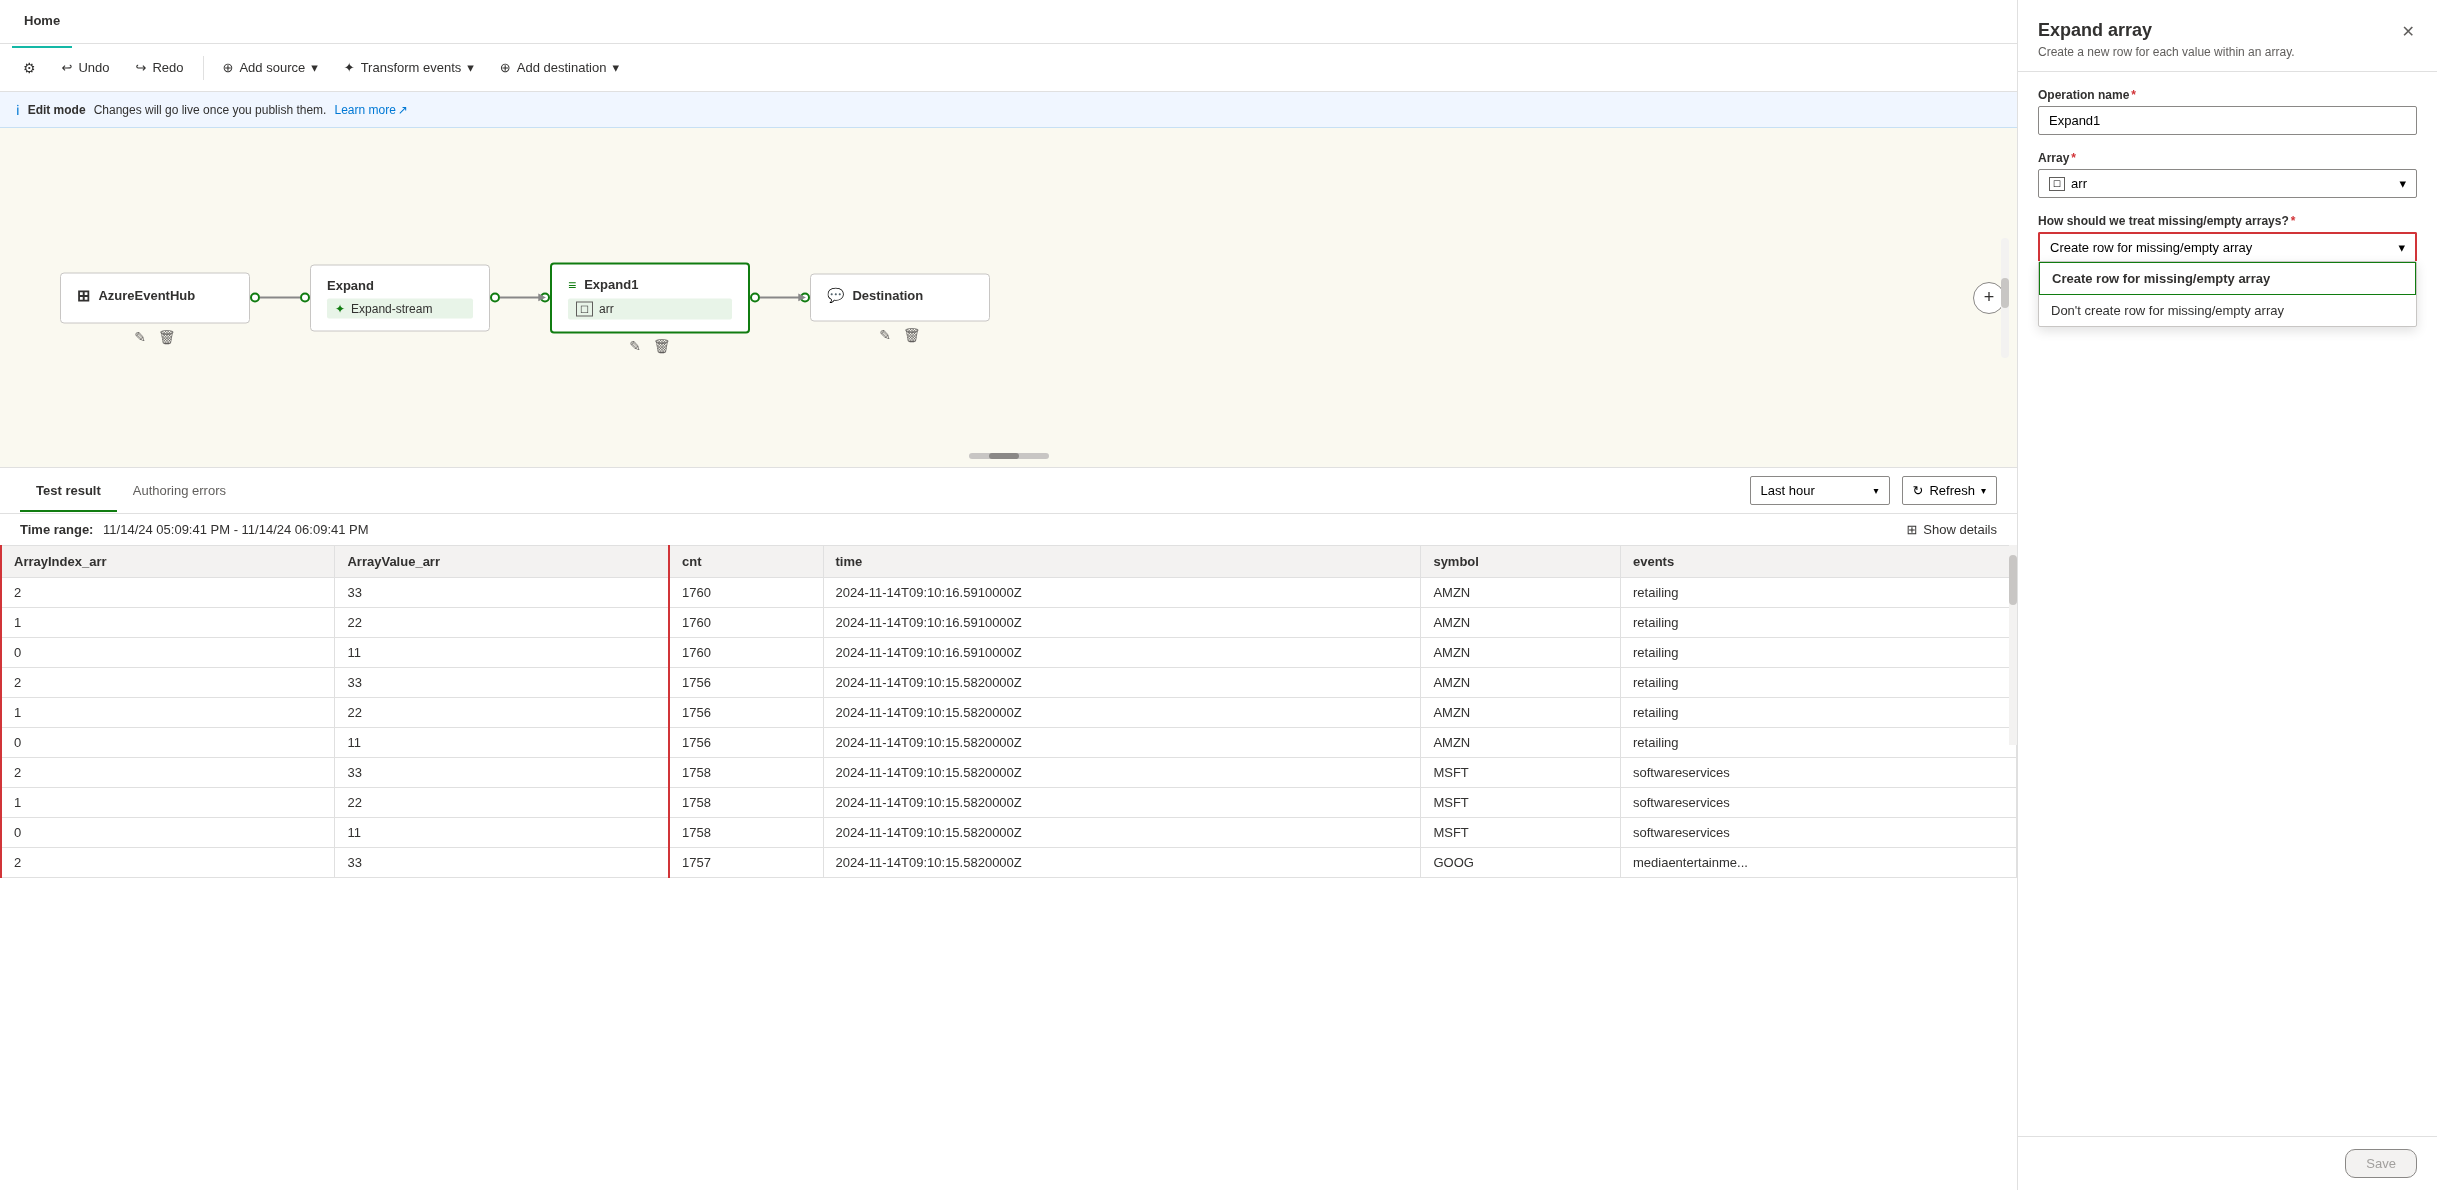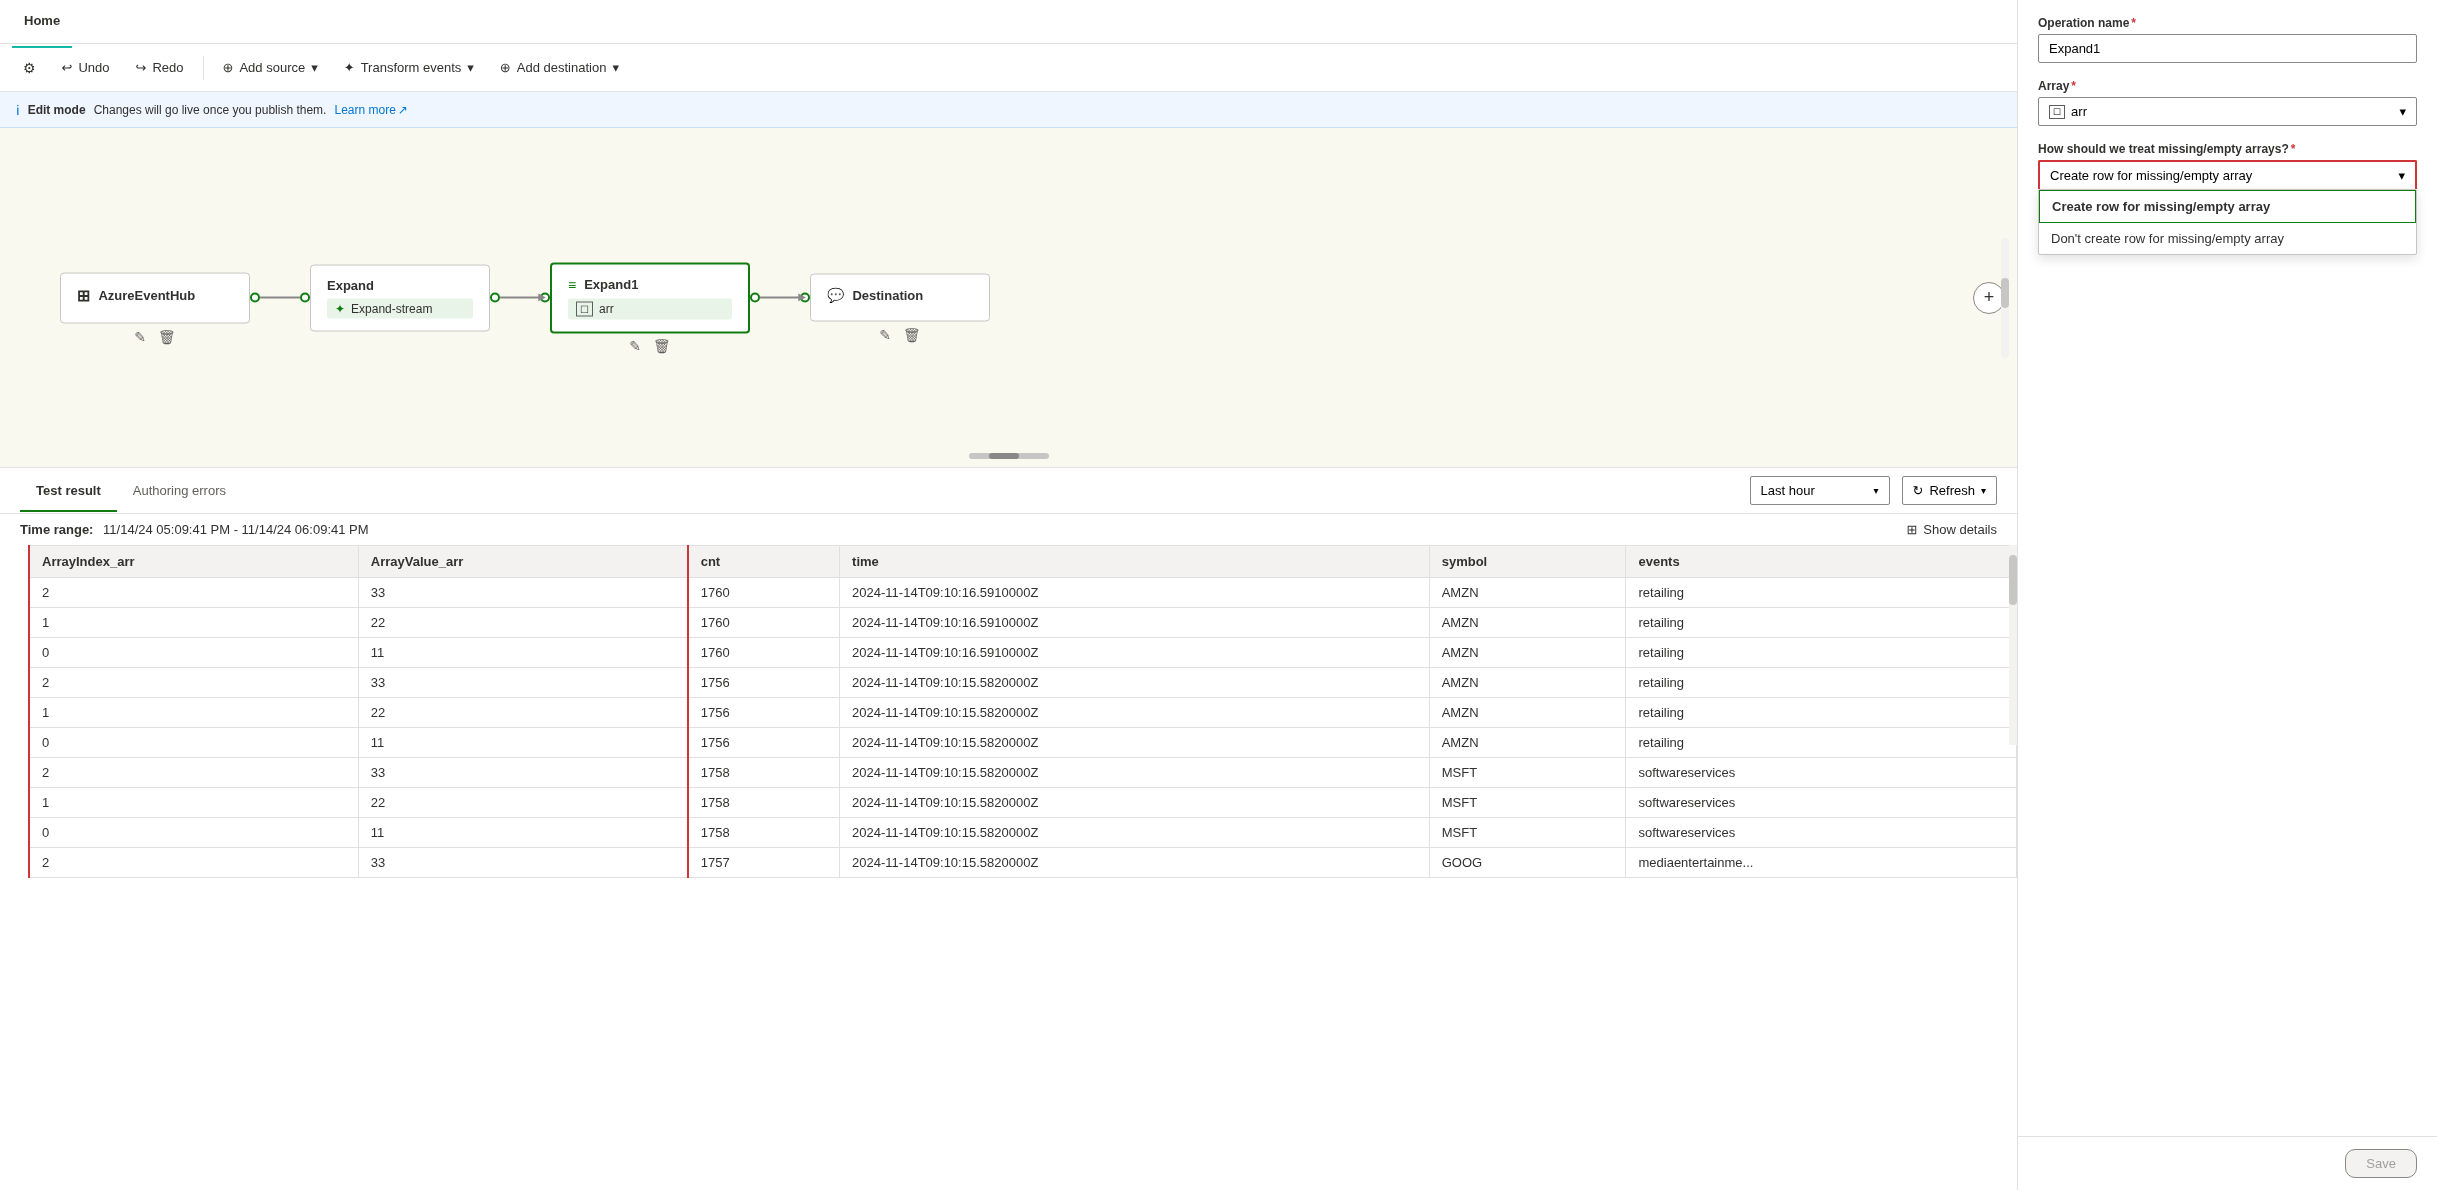--- a/index.html
+++ b/index.html
@@ -286,21 +286,20 @@
       background: none;
       border: none;
     }
     .chevron-down { font-size: 10px; }
 
     
     .data-table-container {
       flex: 1;
       overflow: auto;
       padding: 0 0 0 0;
-      margin-left: 28px;
     }
     .data-table {
       width: 100%;
       border-collapse: collapse;
       font-size: 13px;
     }
     .data-table th {
       background: #f3f2f1;
       border: 1px solid #e0e0e0;
       padding: 8px 12px;
@@ -693,20 +692,27 @@
       </table>
 
       <div style="position:absolute;right:0;top:0;width:8px;height:200px;background:#f3f2f1;">
         <div style="width:8px;height:50px;background:#c8c6c4;border-radius:4px;margin-top:10px;"></div>
       </div>
     </div>
   </div>
 </div>
 
 <div class="right-panel">
+  <div class="right-panel-header">
+    <div>
+      <div class="right-panel-title">Expand array</div>
+      <div class="right-panel-subtitle">Create a new row for each value within an array.</div>
+    </div>
+    <button class="close-btn">✕</button>
+  </div>
 
   <div class="right-panel-body">
 
     <div class="field-group">
       <div class="field-label">
         <span>Operation name</span>
         <span class="required-star">*</span>
       </div>
       <input class="field-input" type="text" value="Expand1" style="">
     </div>

